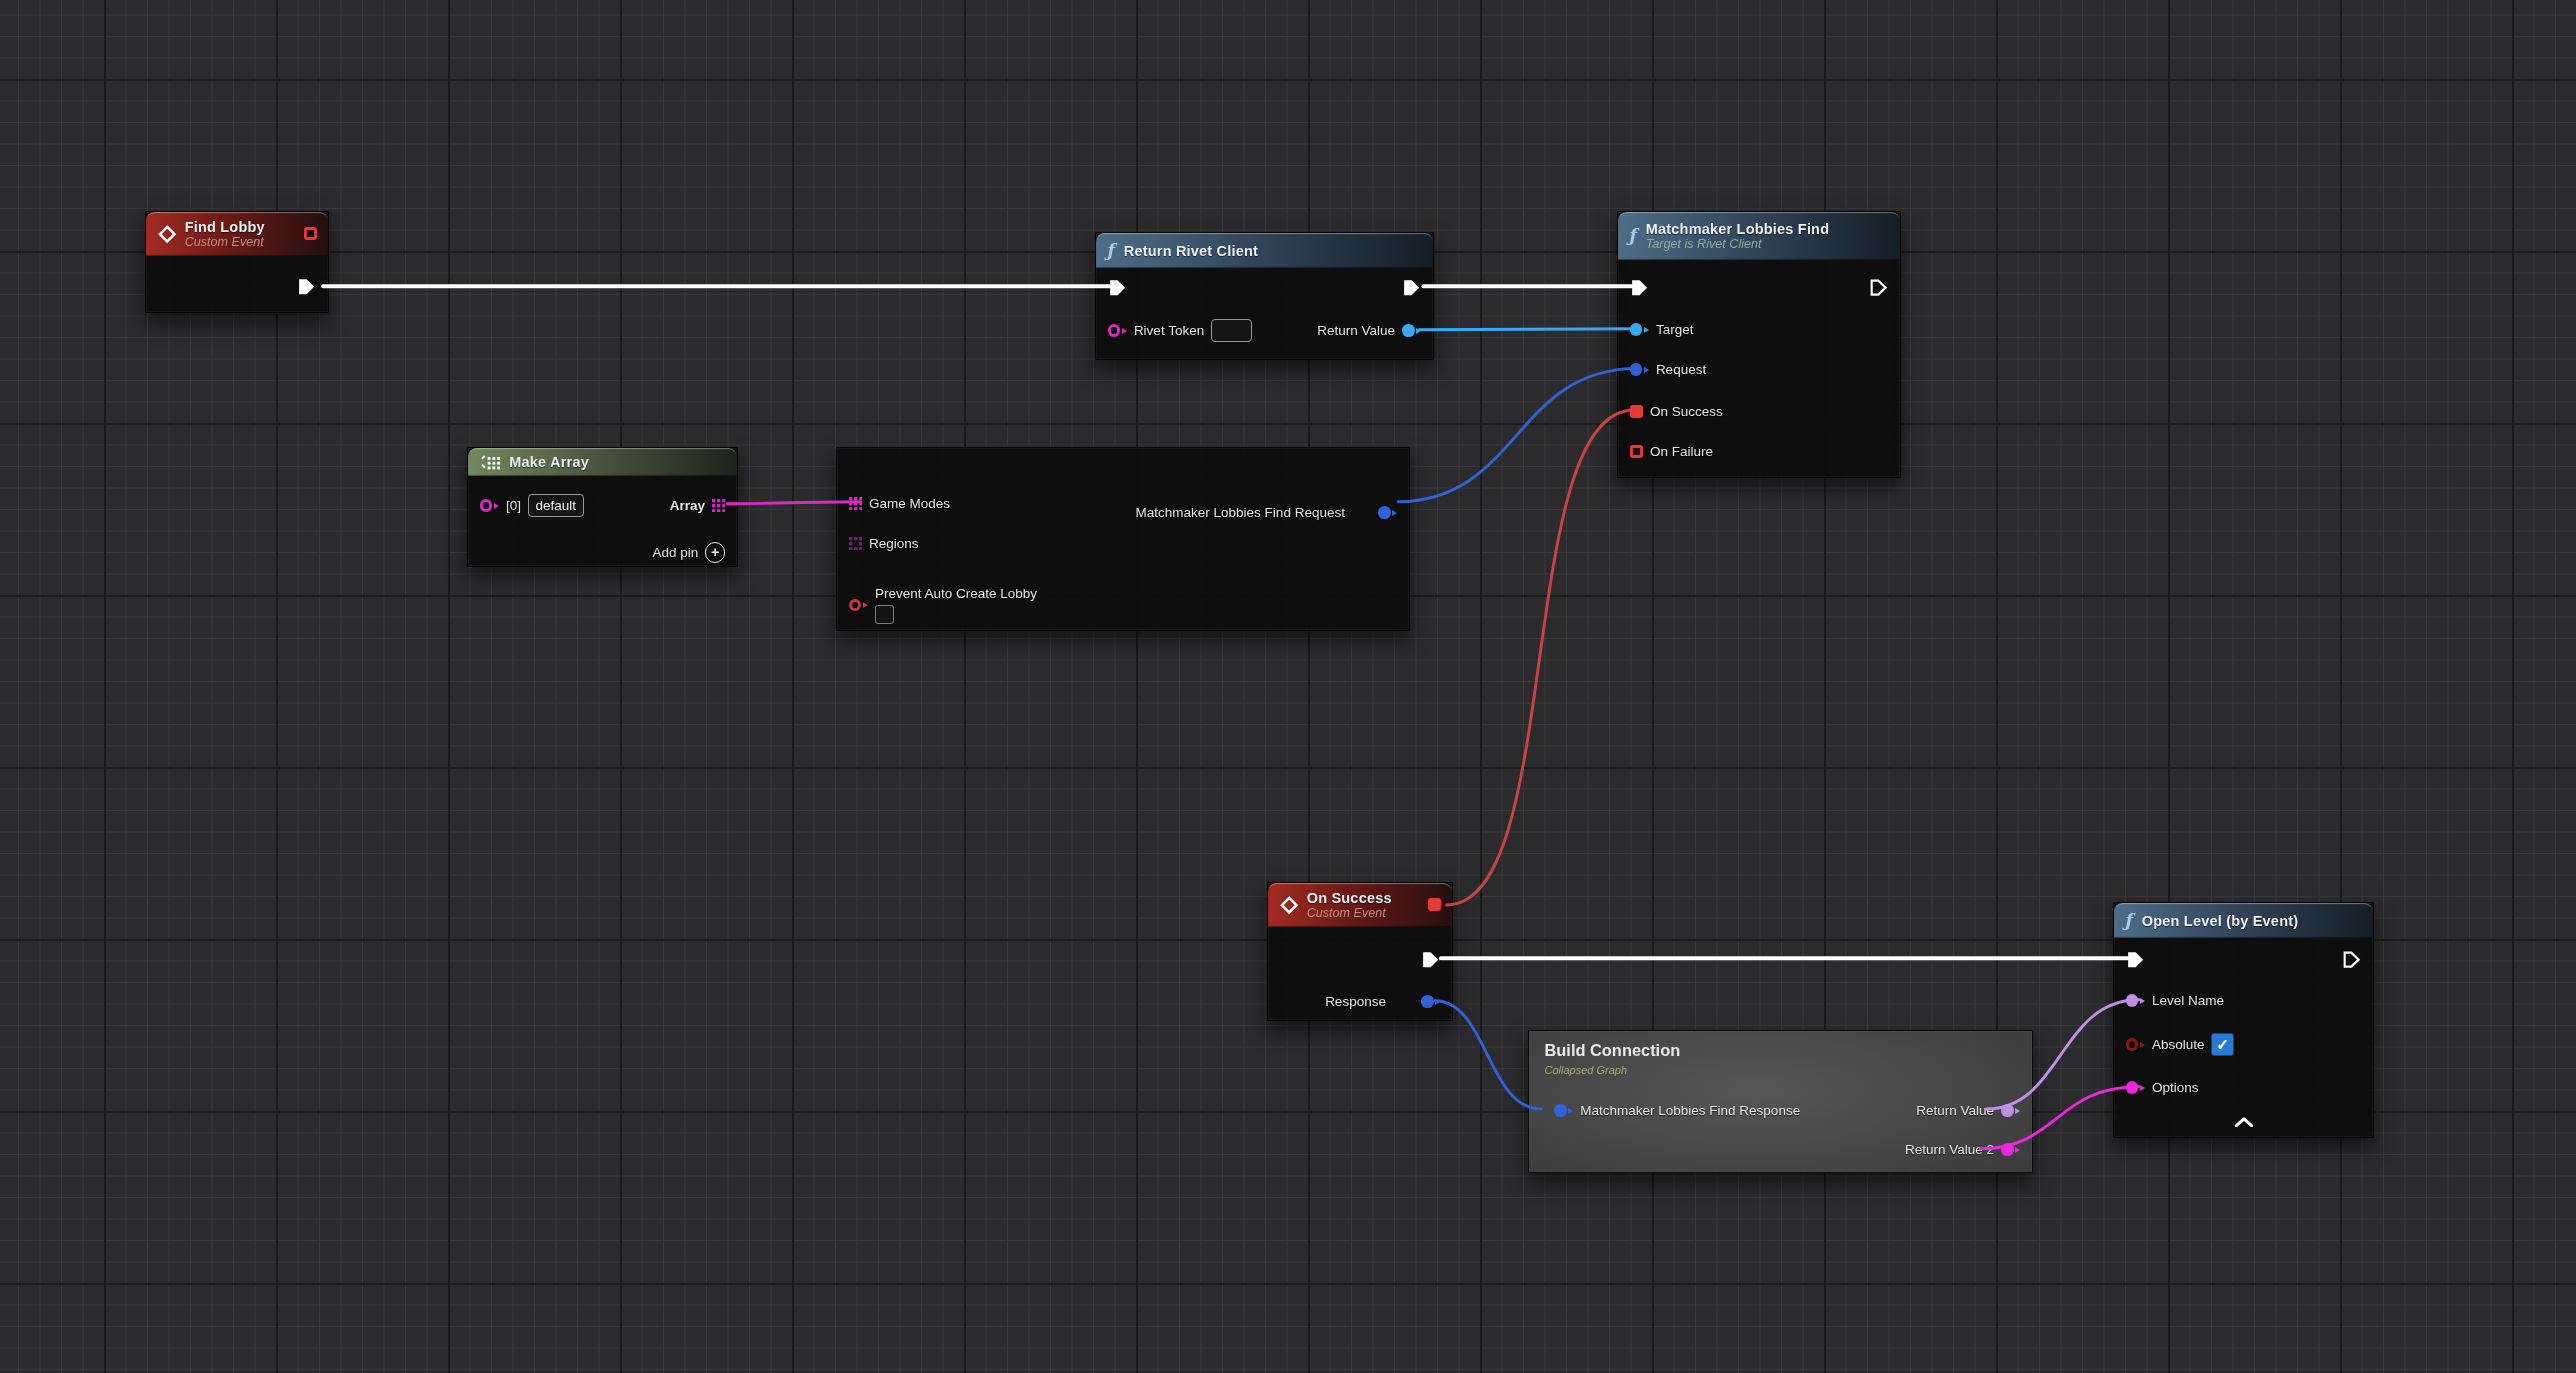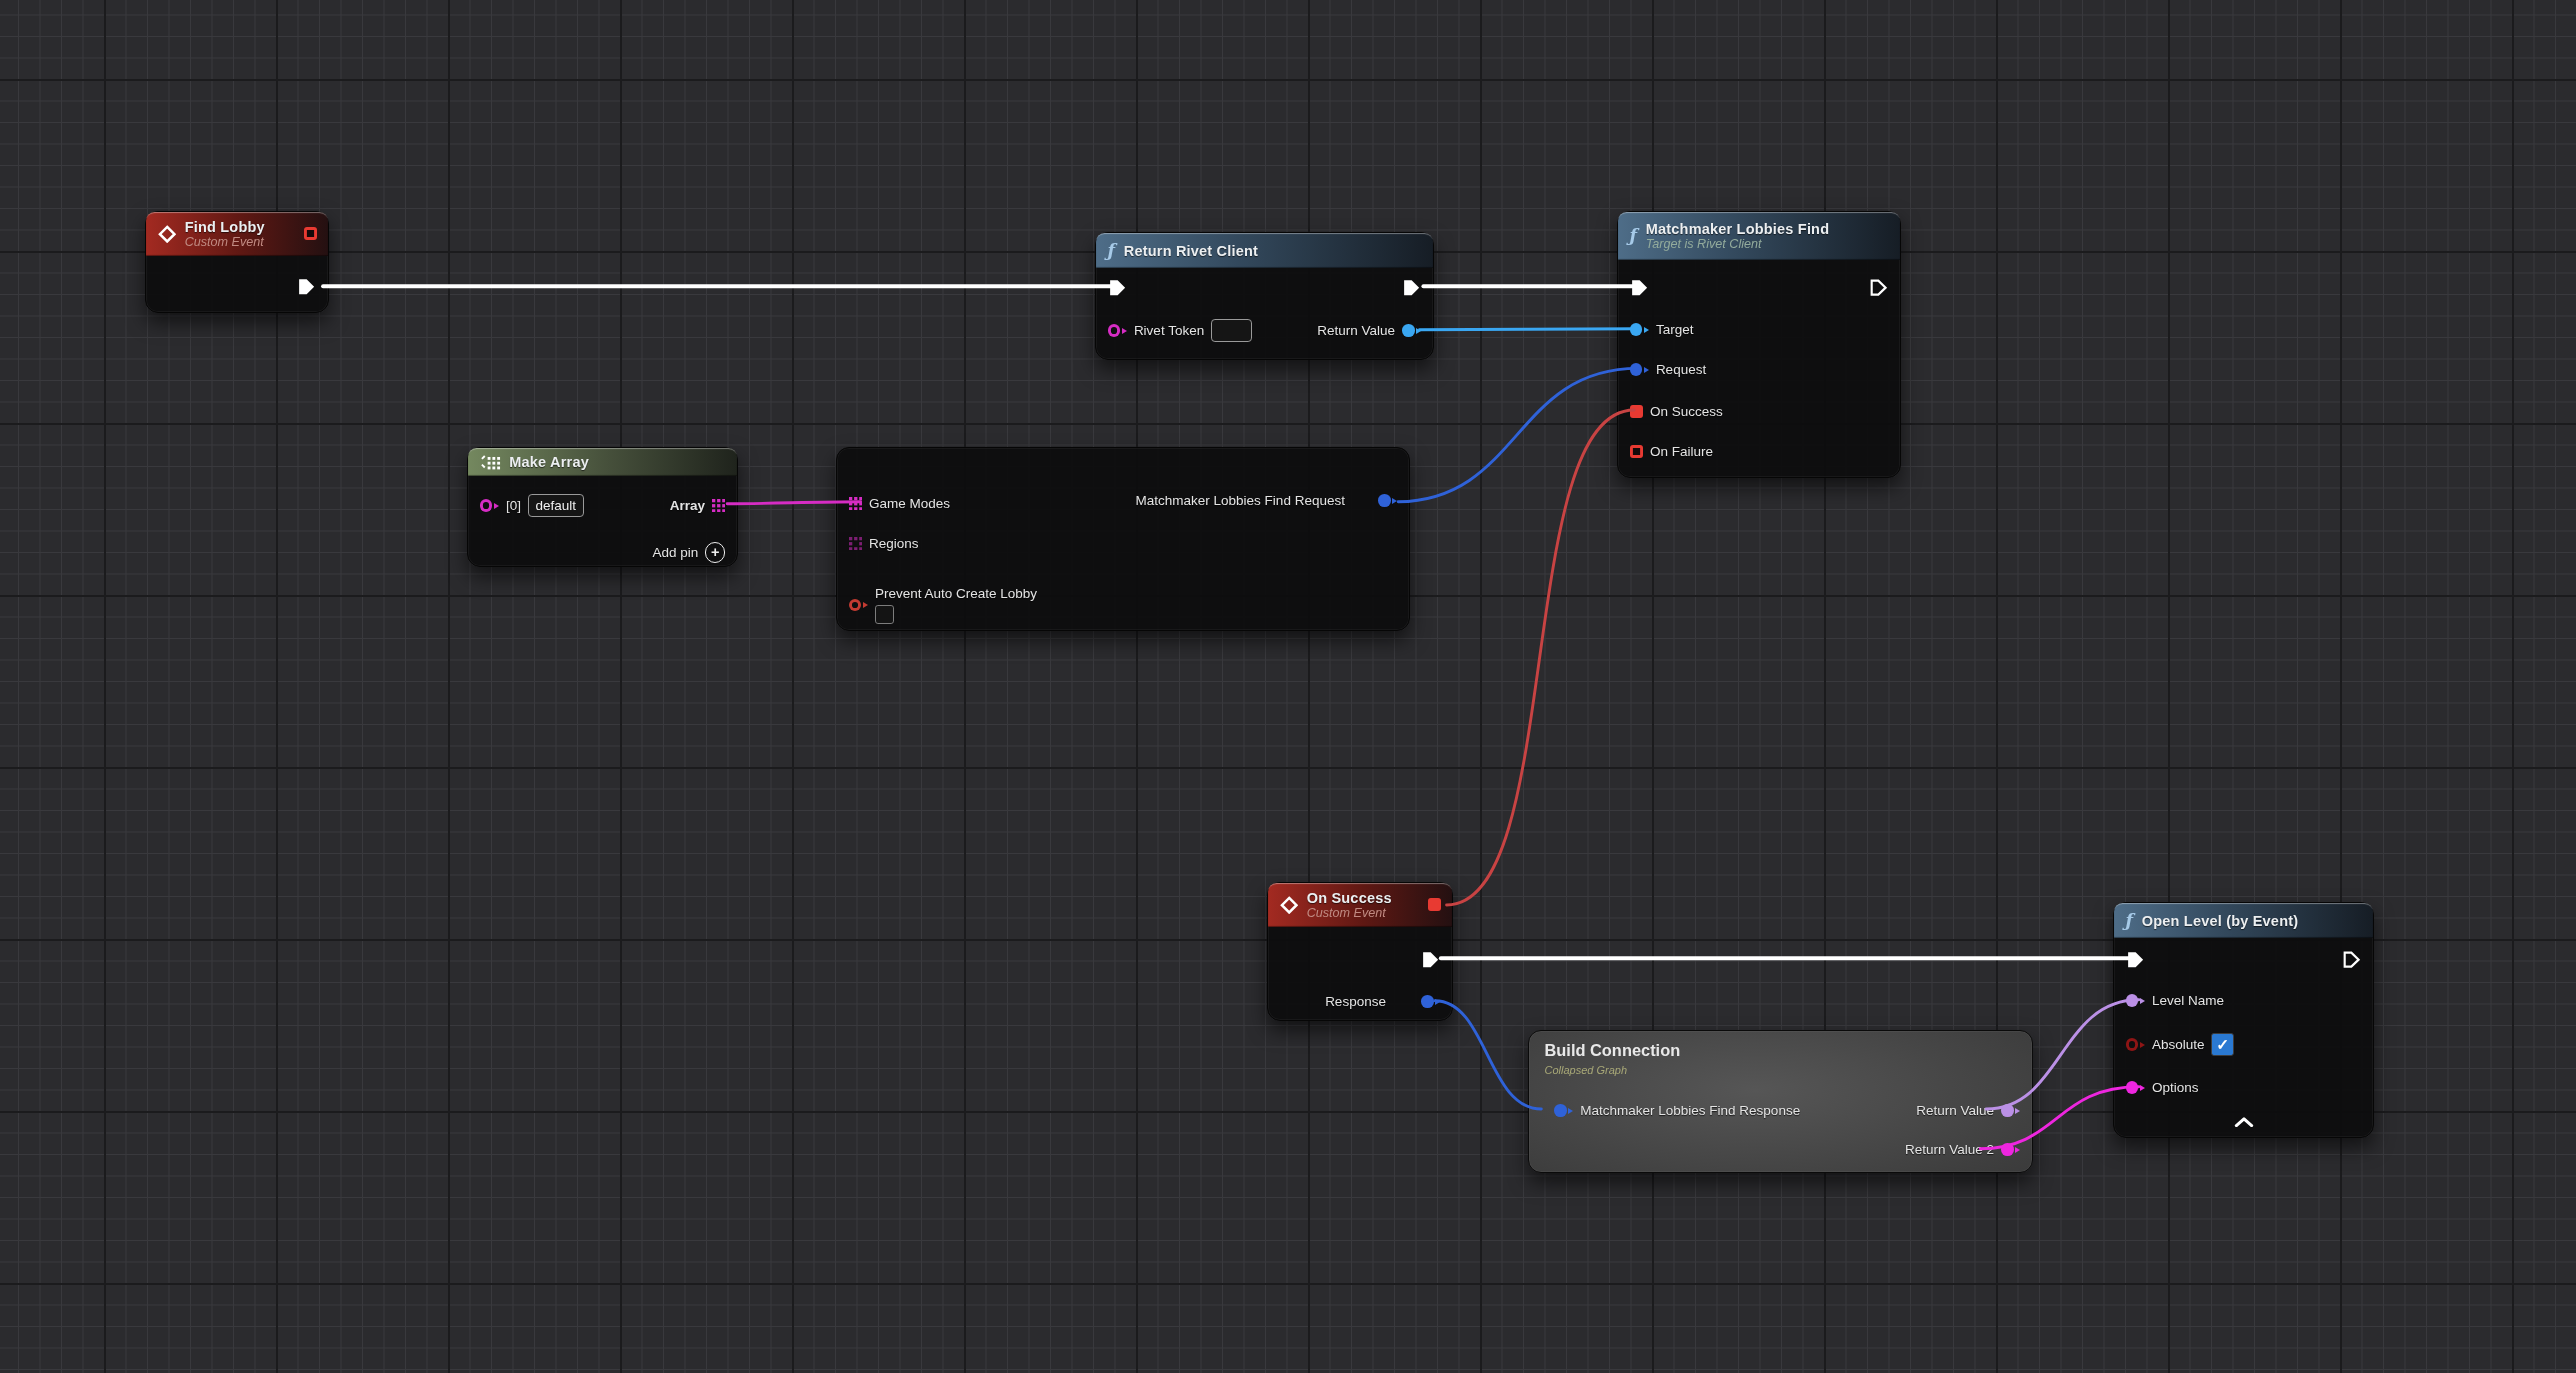--- a/index.html
+++ b/index.html
@@ -20,21 +20,21 @@
     background-size:172px 172px,172px 172px,21.5px 21.5px,21.5px 21.5px;
     background-position:104px 79px,104px 79px,104px 79px,104px 79px;
   }
   
   svg.wires{position:absolute;inset:0;z-index:6;pointer-events:none;}
   svg.wires path{fill:none;stroke-linecap:round;}
   
   .node{
     position:absolute;z-index:4;
     background:rgba(13,13,14,.94);
-    border:1px solid #060606;border-radius:13px;
+    border:1px solid #060606;border-radius:1px;
     box-shadow:0 9.7px 19.3px rgba(0,0,0,.55), inset 0 0 0 1px rgba(255,255,255,.045);
   }
   .hdr{
     position:absolute;left:0;top:0;right:0;
     display:flex;align-items:center;gap:8.7px;padding:0 11.6px;
     border-radius:8.7px 8.7px 0 0;color:#eceff1;
     box-shadow:inset 0 1.9px 1px -1px rgba(255,255,255,.38), inset 0 -1px 1px rgba(0,0,0,.45);
   }
   .hdr .t{font-weight:bold;font-size:14.5px;letter-spacing:0.2px;text-shadow:0 1px 1px rgba(0,0,0,.6);}
   .hdr .s{font-size:12.6px;font-style:italic;font-weight:normal;line-height:14.5px;}
@@ -270,21 +270,21 @@
           <rect x="0" y="5.3" width="3.4" height="3.4"></rect>
             <rect x="5.3" y="5.3" width="3.4" height="3.4"></rect>
             <rect x="10.6" y="5.3" width="3.4" height="3.4"></rect>
           <rect x="0" y="10.6" width="3.4" height="3.4"></rect>
             <rect x="5.3" y="10.6" width="3.4" height="3.4"></rect>
             <rect x="10.6" y="10.6" width="3.4" height="3.4"></rect>
         </svg>
       </span>
       <span class="lbl">Game Modes</span>
     </div>
-    <div class="row out" style="top:38px;gap:33px;">
+    <div class="row out" style="top:50px;gap:33px;">
       <span class="lbl">Matchmaker Lobbies Find Request</span>
       <span class="pin c-blue">
           <span class="circ"></span>
           <span class="wedge"></span>
         </span>
     </div>
     <div class="row in" style="top:81px;">
       <span class="pin c-magenta" style="opacity:.55;">
         <svg width="13.5" height="13.5" viewBox="0 0 14 14" fill="currentColor">
           <rect x="0" y="0" width="3.4" height="3.4"></rect>

